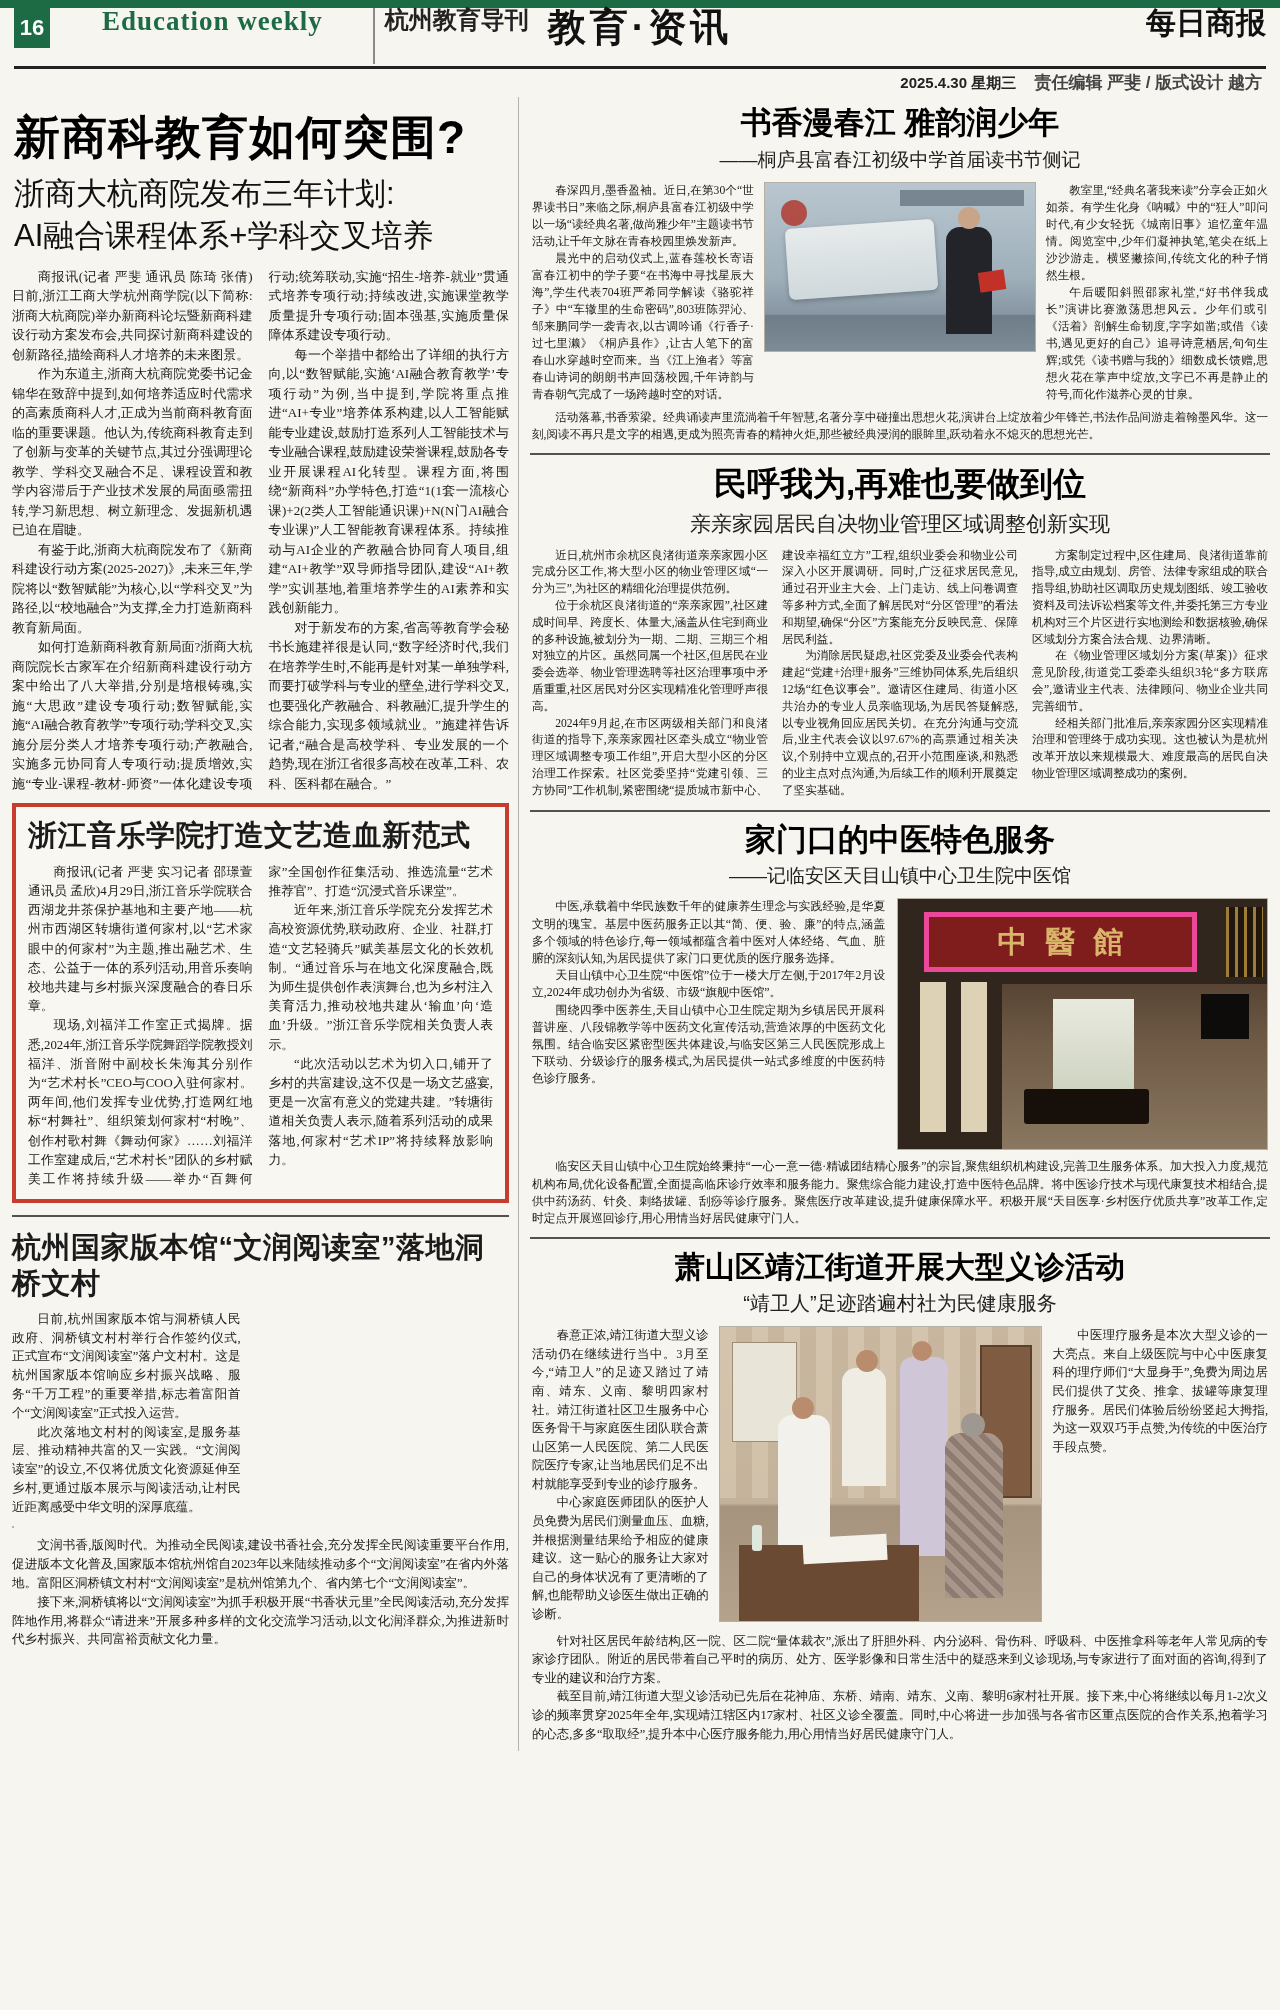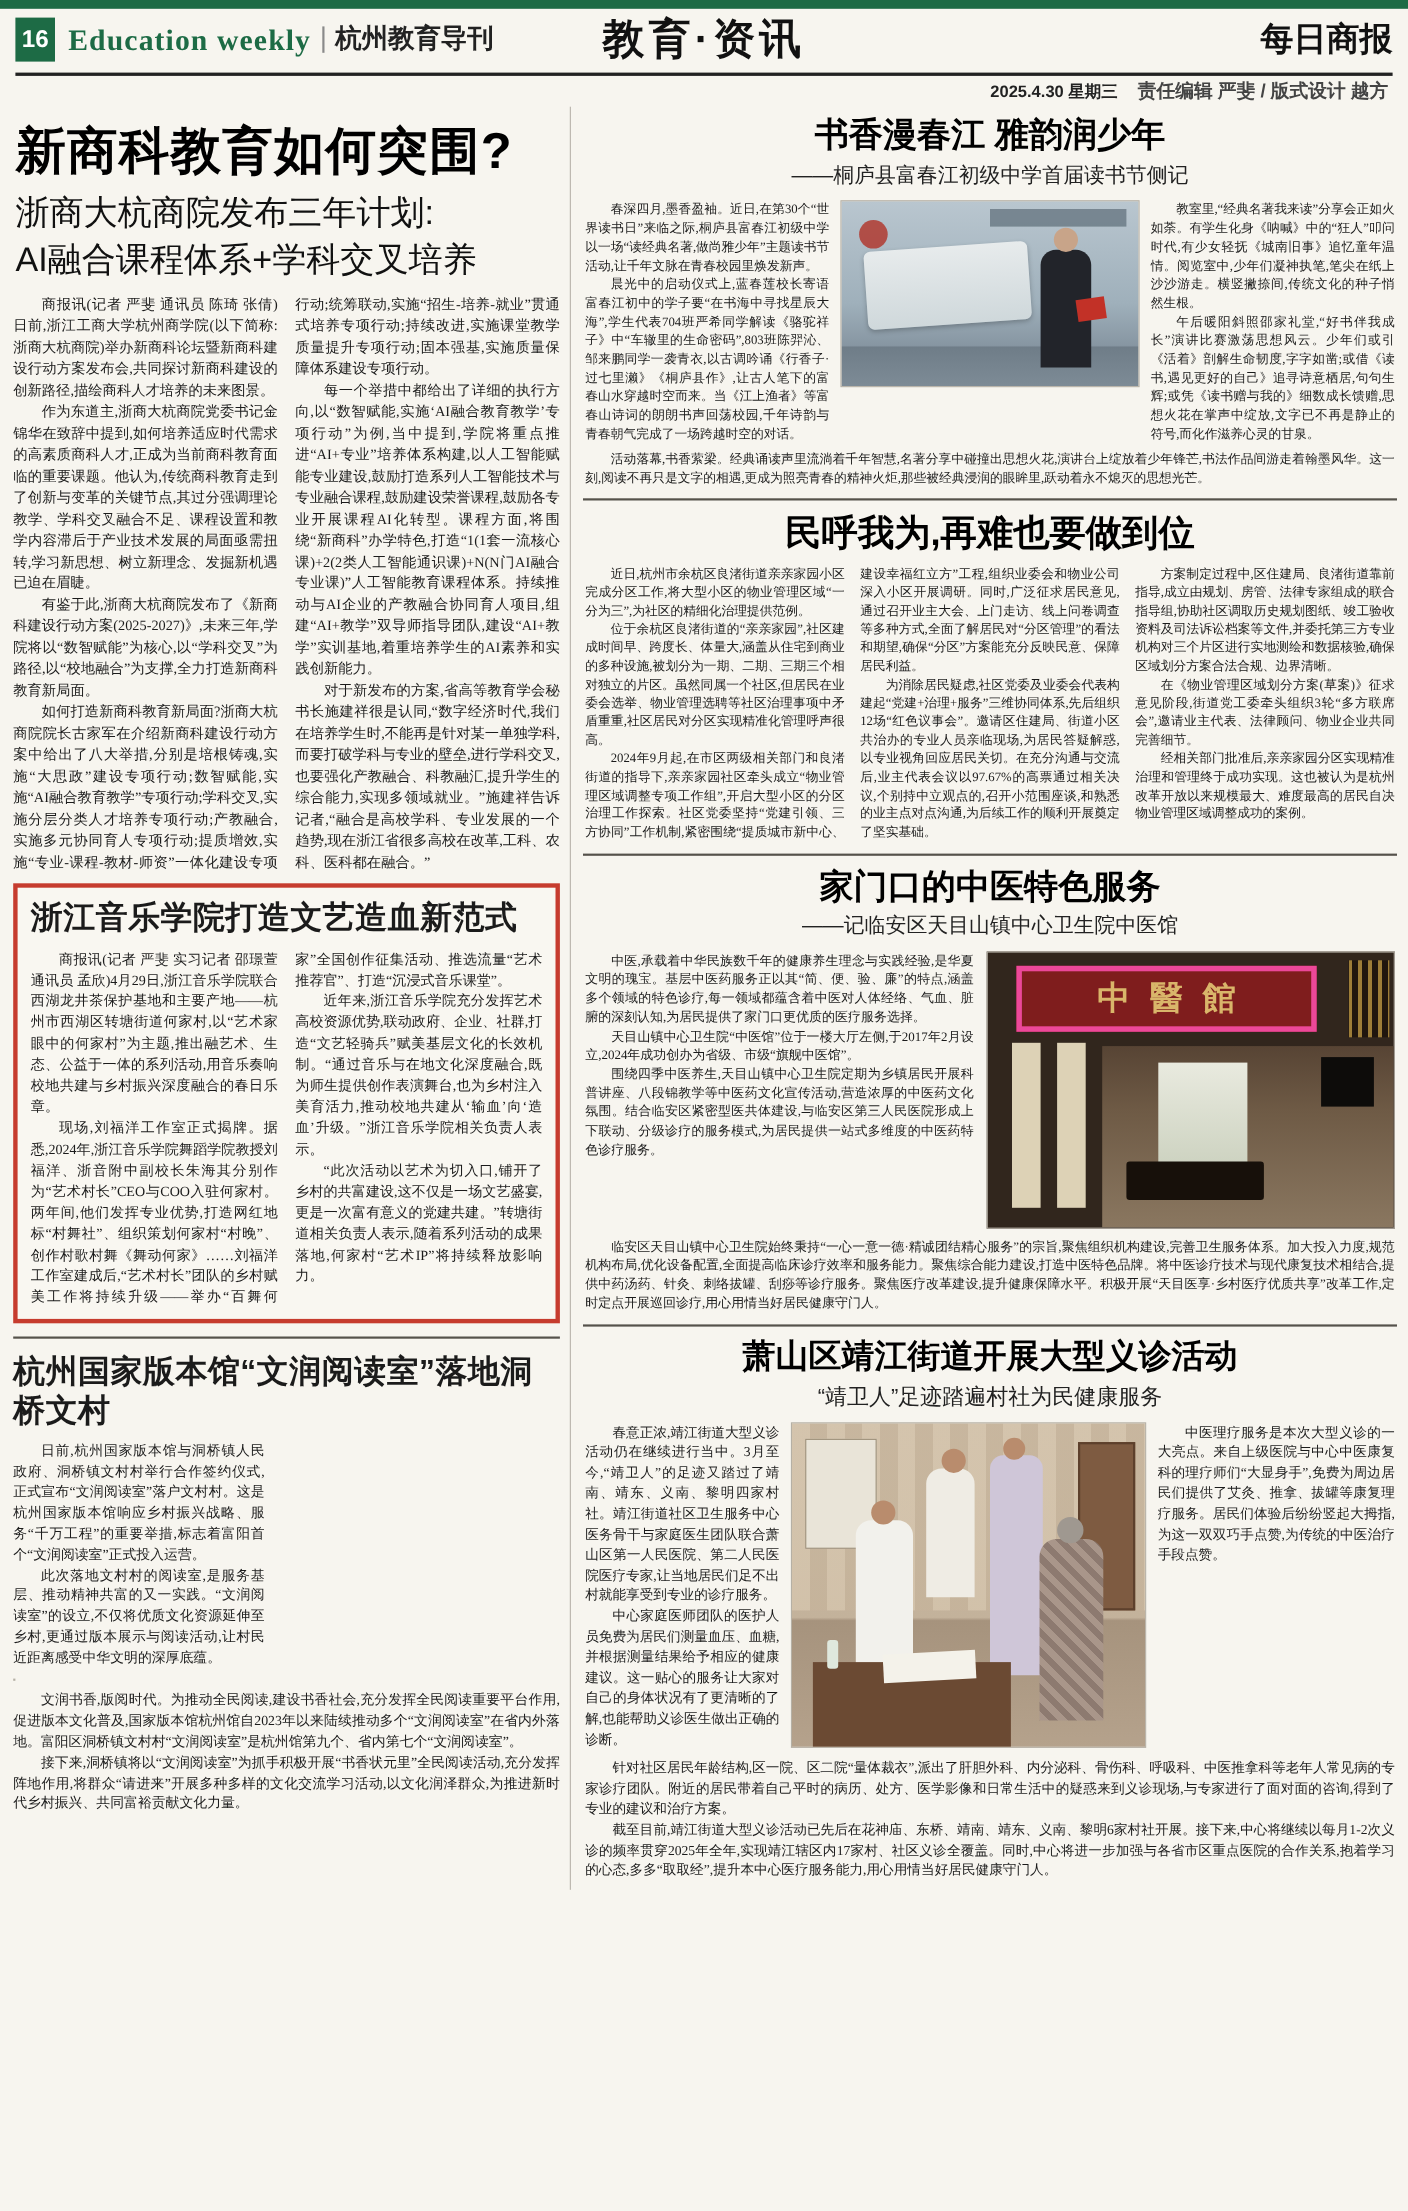--- a/index.html
+++ b/index.html
@@ -4,21 +4,21 @@
 <style>
   * { margin:0; padding:0; box-sizing:border-box; }
   html,body { background:#e8e6e0; }
   .page {
     width:1280px; height:2010px; margin:0 auto; position:relative;
     background:#f7f5ef; overflow:hidden; color:#1b1b1b;
     font-family:"Liberation Serif","DejaVu Serif",serif;
   }
   
   .topbar { height:8px; background:#1d6b45; }
-  .mastrow { position:relative; height:56px; display:flex; align-items:center; padding:11px 14px; }
+  .mastrow { position:relative; height:56px; display:flex; padding:0 14px;gap:40px; }
   .pagebox { width:36px; height:40px; background:#1d6b45; color:#fff; font:700 22px/40px "Liberation Sans",sans-serif; text-align:center; margin-right:12px; }
   .mast-en { color:#1d6b45; font:700 27px/1 "Liberation Serif",serif; letter-spacing:1px; }
   .mast-cn { font:700 24px/1 "Liberation Sans",sans-serif; color:#222; border-left:2px solid #8a8a8a; padding-left:10px; margin-left:10px; }
   .sec-center { position:absolute; left:0; right:0; text-align:center; font:700 38px/1 "Liberation Sans",sans-serif; letter-spacing:4px; color:#111; }
   .brand { margin-left:auto; font:900 30px/1 "Liberation Serif",serif; color:#111; z-index:2; background:#f7f5ef; padding-left:8px;}
   .headrule { height:3px; background:#222; margin:2px 14px 0 14px; }
   .dateline { text-align:right; padding:4px 18px 2px 0; font:700 15px/1.2 "Liberation Sans",sans-serif; color:#222; }
   .dateline .eds { font-size:17px; color:#444; margin-left:14px; font-weight:700; }
   
   .content { display:flex; padding:2px 10px 0 12px; }
@@ -209,20 +209,21 @@
         </div>
         <div class="sx-wide">
           <p class="body">活动落幕,书香萦梁。经典诵读声里流淌着千年智慧,名著分享中碰撞出思想火花,演讲台上绽放着少年锋芒,书法作品间游走着翰墨风华。这一刻,阅读不再只是文字的相遇,更成为照亮青春的精神火炬,那些被经典浸润的眼眸里,跃动着永不熄灭的思想光芒。</p>
         </div>
       </div>
 
       <div class="hdiv"></div>
 
       <div class="sect">
         <div class="s-title" style="font-size:33px;">民呼我为,再难也要做到位</div>
+        <div class="s-sub" style="font-size:21px;">亲亲家园居民自决物业管理区域调整创新实现</div>
         <div class="mh-body">
           <p class="body">近日,杭州市余杭区良渚街道亲亲家园小区完成分区工作,将大型小区的物业管理区域“一分为三”,为社区的精细化治理提供范例。</p>
           <p class="body">位于余杭区良渚街道的“亲亲家园”,社区建成时间早、跨度长、体量大,涵盖从住宅到商业的多种设施,被划分为一期、二期、三期三个相对独立的片区。虽然同属一个社区,但居民在业委会选举、物业管理选聘等社区治理事项中矛盾重重,社区居民对分区实现精准化管理呼声很高。</p>
           <p class="body">2024年9月起,在市区两级相关部门和良渚街道的指导下,亲亲家园社区牵头成立“物业管理区域调整专项工作组”,开启大型小区的分区治理工作探索。社区党委坚持“党建引领、三方协同”工作机制,紧密围绕“提质城市新中心、建设幸福红立方”工程,组织业委会和物业公司深入小区开展调研。同时,广泛征求居民意见,通过召开业主大会、上门走访、线上问卷调查等多种方式,全面了解居民对“分区管理”的看法和期望,确保“分区”方案能充分反映民意、保障居民利益。</p>
           <p class="body">为消除居民疑虑,社区党委及业委会代表构建起“党建+治理+服务”三维协同体系,先后组织12场“红色议事会”。邀请区住建局、街道小区共治办的专业人员亲临现场,为居民答疑解惑,以专业视角回应居民关切。在充分沟通与交流后,业主代表会议以97.67%的高票通过相关决议,个别持中立观点的,召开小范围座谈,和熟悉的业主点对点沟通,为后续工作的顺利开展奠定了坚实基础。</p>
           <p class="body">方案制定过程中,区住建局、良渚街道靠前指导,成立由规划、房管、法律专家组成的联合指导组,协助社区调取历史规划图纸、竣工验收资料及司法诉讼档案等文件,并委托第三方专业机构对三个片区进行实地测绘和数据核验,确保区域划分方案合法合规、边界清晰。</p>
           <p class="body">在《物业管理区域划分方案(草案)》征求意见阶段,街道党工委牵头组织3轮“多方联席会”,邀请业主代表、法律顾问、物业企业共同完善细节。</p>
           <p class="body">经相关部门批准后,亲亲家园分区实现精准治理和管理终于成功实现。这也被认为是杭州改革开放以来规模最大、难度最高的居民自决物业管理区域调整成功的案例。</p>
         </div>
       </div>

